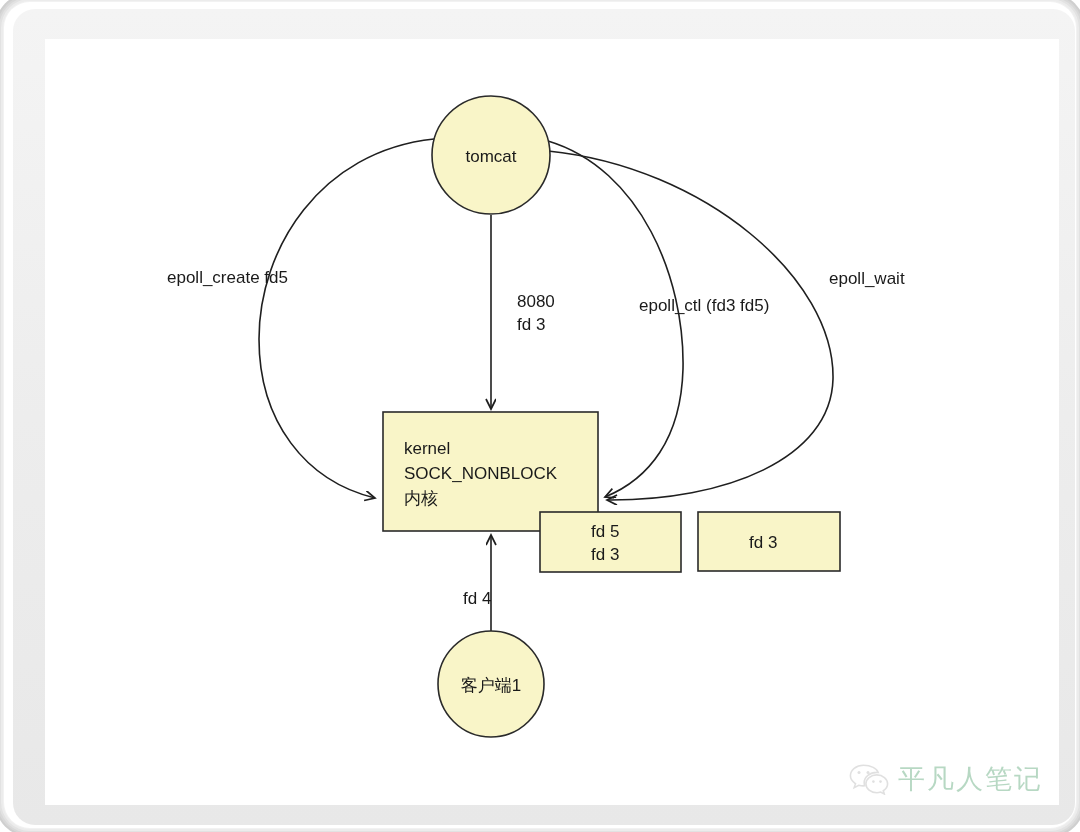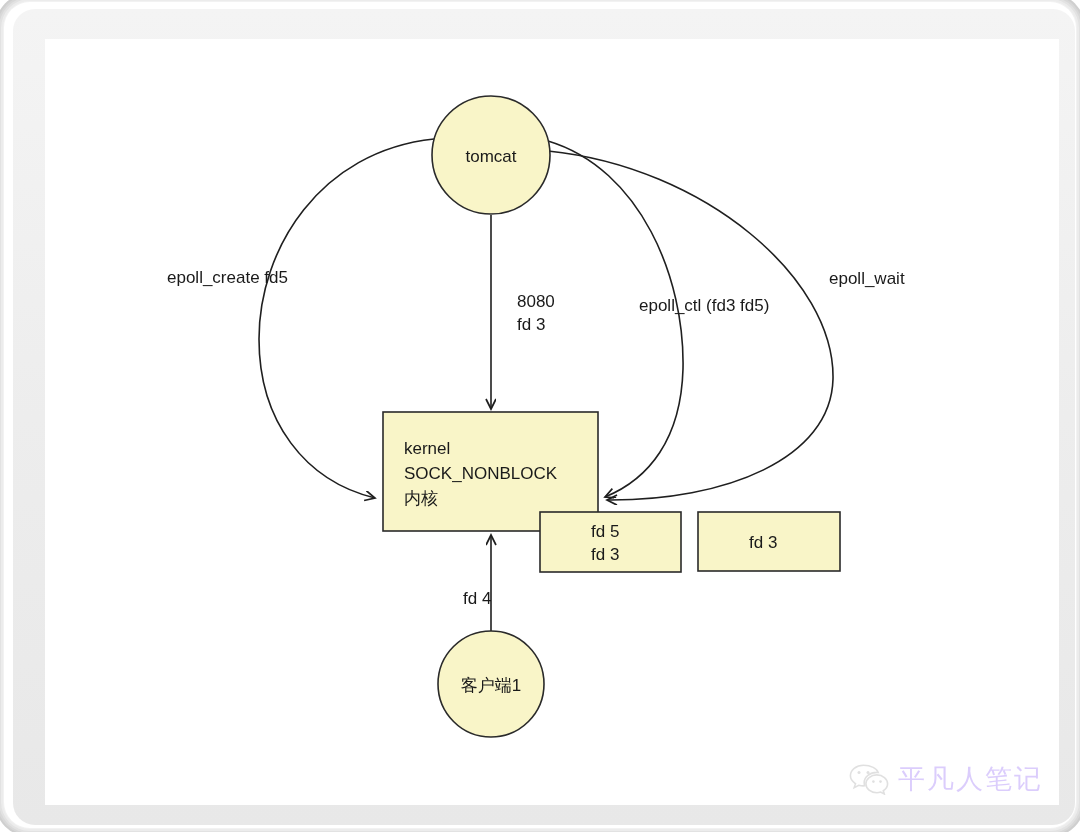--- a/index.html
+++ b/index.html
@@ -94,21 +94,21 @@
     bottom: 8px;
     display: flex;
     align-items: center;
     gap: 8px;
     opacity: 0.30;
     user-select: none;
   }
   .watermark-text {
     font-family: "DejaVu Sans", "Liberation Sans", sans-serif;
     font-size: 27px;
-    color: #8b5cf6;
+    color: #15803d;
     letter-spacing: 2px;
     white-space: nowrap;
   }
 </style>
 </head>
 <body>
 
 <div id="screen">
   <div class="frame-outer">
     <div class="frame-inner">

